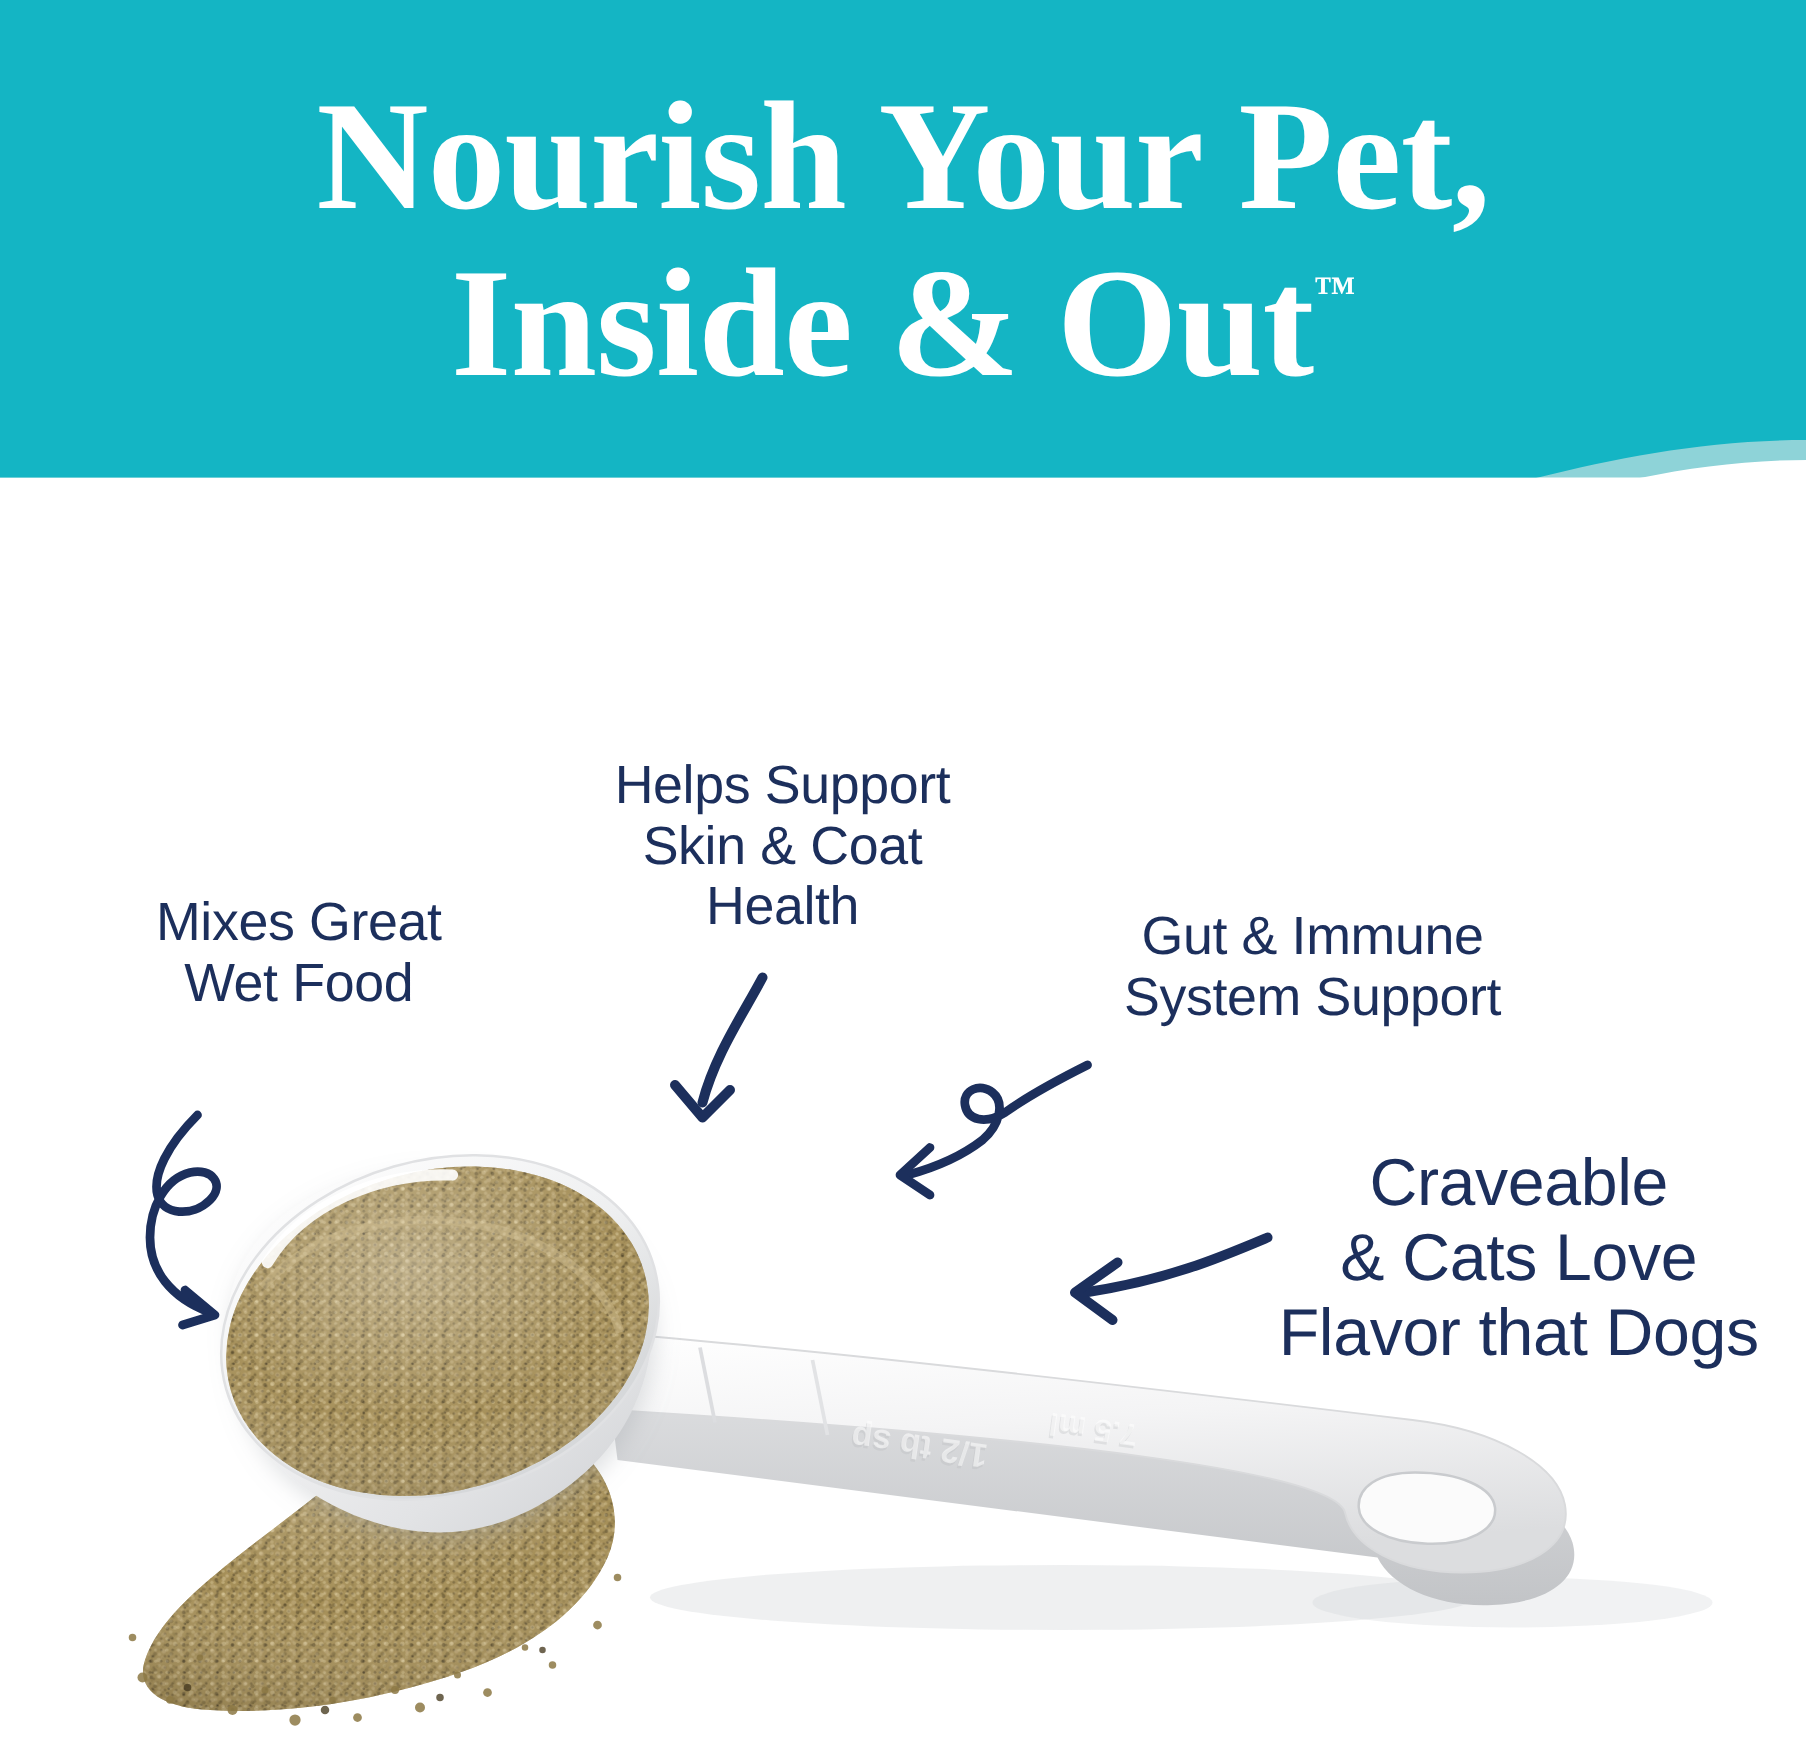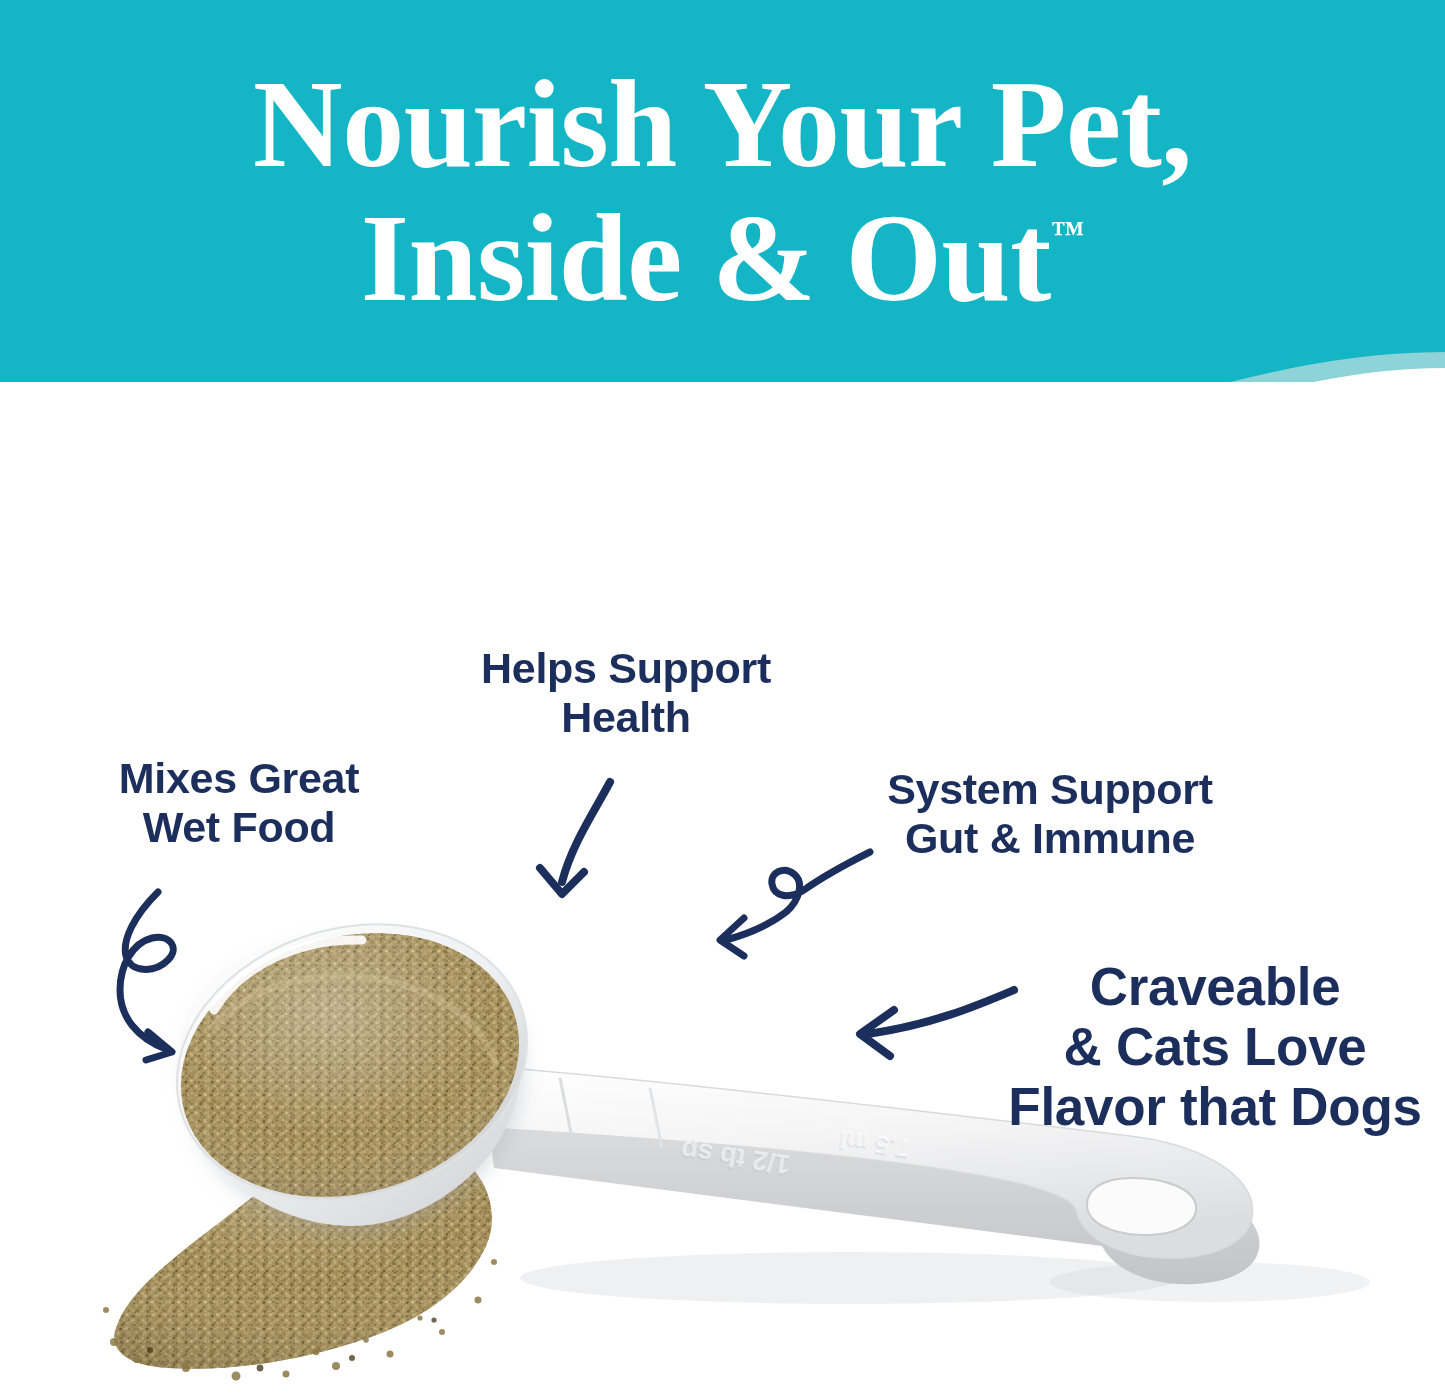--- a/index.html
+++ b/index.html
@@ -57,26 +57,25 @@
     position: relative;
     top: -0.40em;
     left: 0.01em;
   }
 
   
   .callout {
     position: absolute;
     color: #1c2f5c;
     font-family: "Liberation Sans", sans-serif;
-    font-weight: bold;
+    font-weight: normal;
     line-height: 1.13;
     text-align: center;
     z-index: 6;
     letter-spacing: -0.3px;
-    margin-top: 40px;
   }
   .callout .cl { display: block; white-space: nowrap; }
 
   #callout-mixes  { left:  44px; top: 714px; width: 390px; font-size: 43px; }
   #callout-skin   { left: 430px; top: 604px; width: 392px; font-size: 43px; }
   #callout-gut    { left: 840px; top: 725px; width: 420px; font-size: 43px; }
   #callout-crave  { left: 985px; top: 917px; width: 460px; font-size: 53px; }
 
   
   .arrow-svg { position: absolute; z-index: 6; overflow: visible; }
@@ -297,30 +296,31 @@
              C52,34 40,58 44,74
              C48,90 72,92 86,78
              C98,66 88,52 70,56
              C50,61 38,84 38,108
              C38,134 54,156 86,168" fill="none" stroke="#1c2f5c" stroke-width="7" stroke-linecap="round" stroke-linejoin="round"></path>
     <path d="M66,150 L90,170 L64,178" fill="none" stroke="#1c2f5c" stroke-width="7" stroke-linecap="round" stroke-linejoin="round"></path>
   </svg>
 
   <div class="callout" id="callout-skin">
     <span class="cl">Helps Support</span>
+    <span class="cl">Skin &amp; Coat</span>
     <span class="cl">Health</span>
   </div>
   <svg class="arrow-svg" id="arrow-skin" viewBox="0 0 160 130">
     <path d="M88,10 C72,40 50,72 40,110" fill="none" stroke="#1c2f5c" stroke-width="8" stroke-linecap="round" stroke-linejoin="round"></path>
     <path d="M18,96 L40,122 L62,100" fill="none" stroke="#1c2f5c" stroke-width="8" stroke-linecap="round" stroke-linejoin="round"></path>
   </svg>
 
   <div class="callout" id="callout-gut">
+    <span class="cl">Gut &amp; Immune</span>
     <span class="cl">System Support</span>
-    <span class="cl">Gut &amp; Immune</span>
   </div>
   <svg class="arrow-svg" id="arrow-gut" viewBox="0 0 182 122">
     <path d="M170,12
              C142,26 118,40 104,50
              C88,60 74,56 72,44
              C70,32 84,26 94,34
              C104,42 100,60 86,72
              C68,86 48,94 26,100" fill="none" stroke="#1c2f5c" stroke-width="7" stroke-linecap="round" stroke-linejoin="round"></path>
     <path d="M44,78 L20,100 L44,116" fill="none" stroke="#1c2f5c" stroke-width="7" stroke-linecap="round" stroke-linejoin="round"></path>
   </svg>

